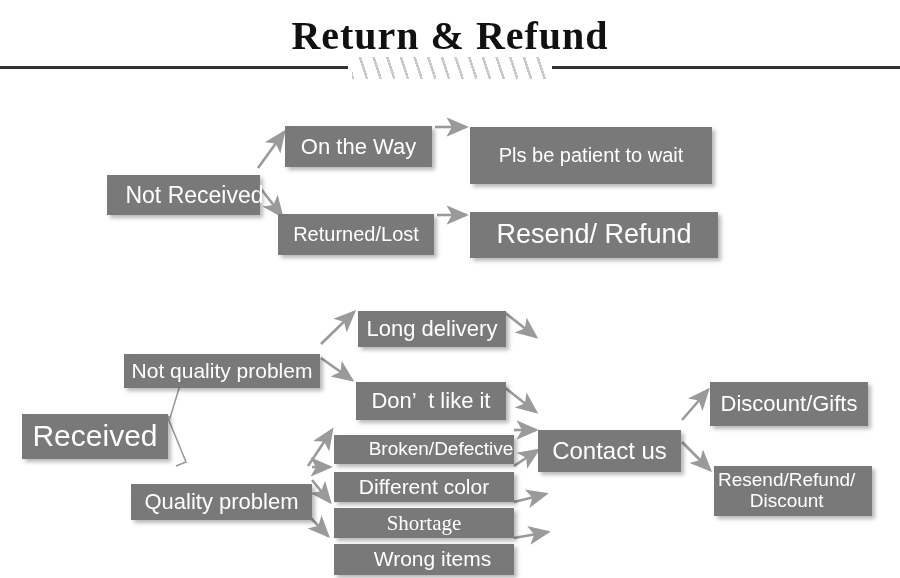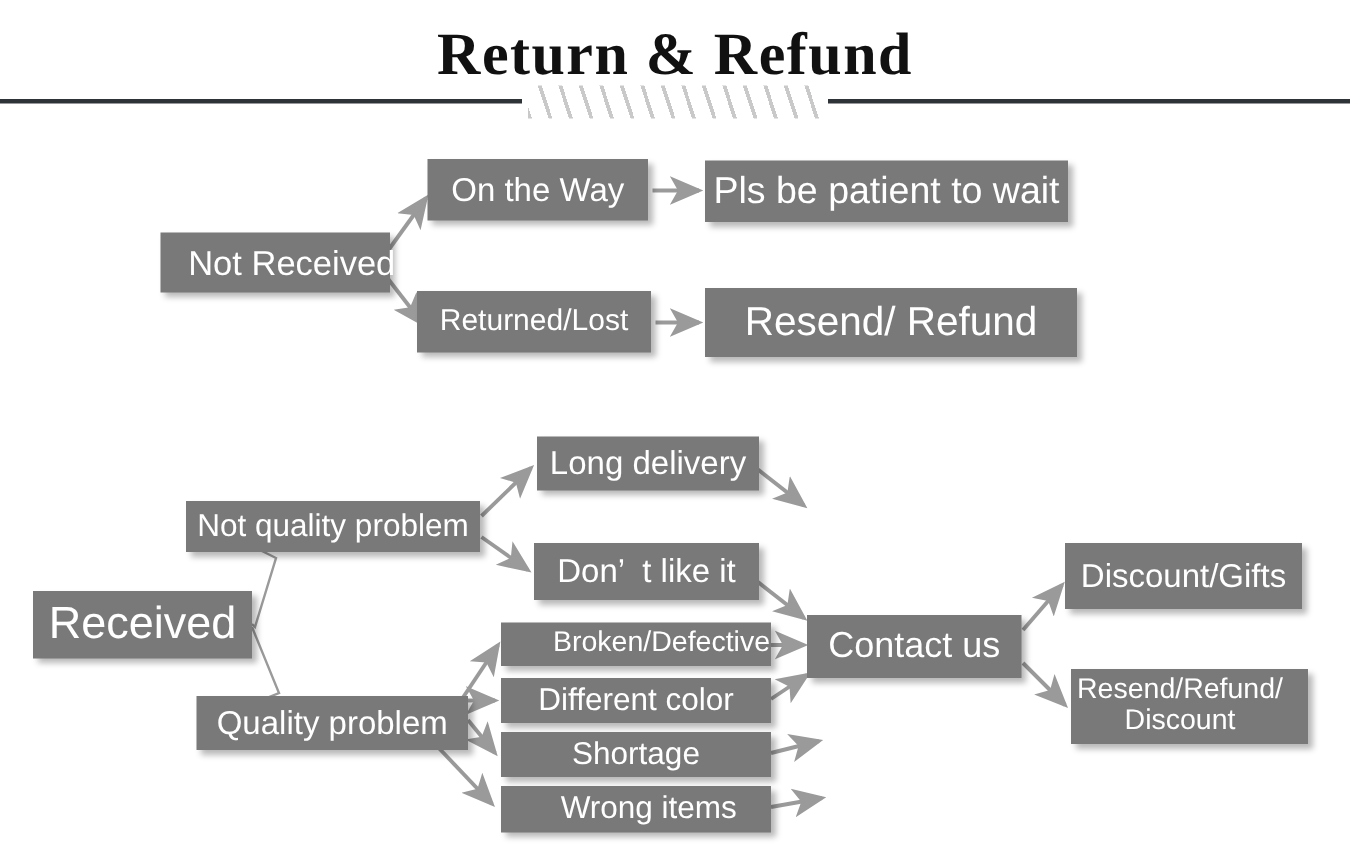--- a/index.html
+++ b/index.html
@@ -61,20 +61,21 @@
     display: flex;
     align-items: center;
     justify-content: center;
     text-align: center;
     line-height: 1.08;
     box-shadow: 3px 3px 4px rgba(0,0,0,0.28);
     padding: 0 6px;
     font-size: 21px;
     white-space: pre;
     z-index: 3;
+    margin-top: 20px;
   }
   .node.left-align {
     justify-content: flex-start;
     text-align: center;
     padding-left: 4px;
     white-space: pre-line;
   }
 
   
   #edges {
@@ -130,41 +131,41 @@
     <path d="M514,538 L548,532" stroke="#9a9a9a" stroke-width="2.6" fill="none" marker-end="url(#ah)"></path>
 
     <path d="M682,420 L708,390" stroke="#9a9a9a" stroke-width="2.6" fill="none" marker-end="url(#ah)"></path>
     <path d="M682,442 L710,470" stroke="#9a9a9a" stroke-width="2.6" fill="none" marker-end="url(#ah)"></path>
   </svg>
 
   <div class="node" style="left:107px; top:155px; width:153px; height:40px; font-size:23px;padding-left:28px;">Not Received</div>
 
   <div class="node" style="left:285px; top:106px; width:147px; height:41px; font-size:22px;">On the Way</div>
 
-  <div class="node" style="left:470px; top:107px; width:242px; height:41px; font-size:25px;">Pls be patient to wait</div>
+  <div class="node" style="left:470px; top:107px; width:242px; height:57px; font-size:20px;">Pls be patient to wait</div>
 
   <div class="node" style="left:278px; top:194px; width:156px; height:41px; font-size:20px;">Returned/Lost</div>
 
   <div class="node" style="left:470px; top:192px; width:248px; height:46px; font-size:27px;">Resend/ Refund</div>
 
   <div class="node" style="left:22px; top:394px; width:146px; height:45px; font-size:30px;">Received</div>
 
   <div class="node" style="left:124px; top:334px; width:196px; height:34px; font-size:21px;">Not quality problem</div>
 
   <div class="node" style="left:131px; top:464px; width:181px; height:36px; font-size:22px;">Quality problem</div>
 
   <div class="node" style="left:358px; top:291px; width:148px; height:36px; font-size:22px;">Long delivery</div>
 
   <div class="node" style="left:356px; top:362px; width:150px; height:38px; font-size:22px;">Don’  t like it</div>
 
   <div class="node" style="left:334px; top:415px; width:180px; height:29px; font-size:19px;padding-left:40px;">Broken/Defective</div>
 
   <div class="node" style="left:334px; top:452px; width:180px; height:30px; font-size:21px;">Different color</div>
 
-  <div class="node" style="left:334px; top:488px; width:180px; height:30px; font-size:21px;">Shortage</div>
+  <div class="node" style="left:334px; top:488px; width:180px; height:30px; font-size:21px;font-family:Liberation Serif, serif;">Shortage</div>
 
   <div class="node" style="left:334px; top:524px; width:180px; height:31px; font-size:21px;padding-left:23px;">Wrong items</div>
 
   <div class="node" style="left:538px; top:410px; width:143px; height:42px; font-size:24px;">Contact us</div>
 
   <div class="node" style="left:710px; top:362px; width:158px; height:44px; font-size:22px;">Discount/Gifts</div>
 
   <div class="node left-align" style="left:714px; top:446px; width:158px; height:50px; font-size:19px;">Resend/Refund/
 Discount</div>
 

